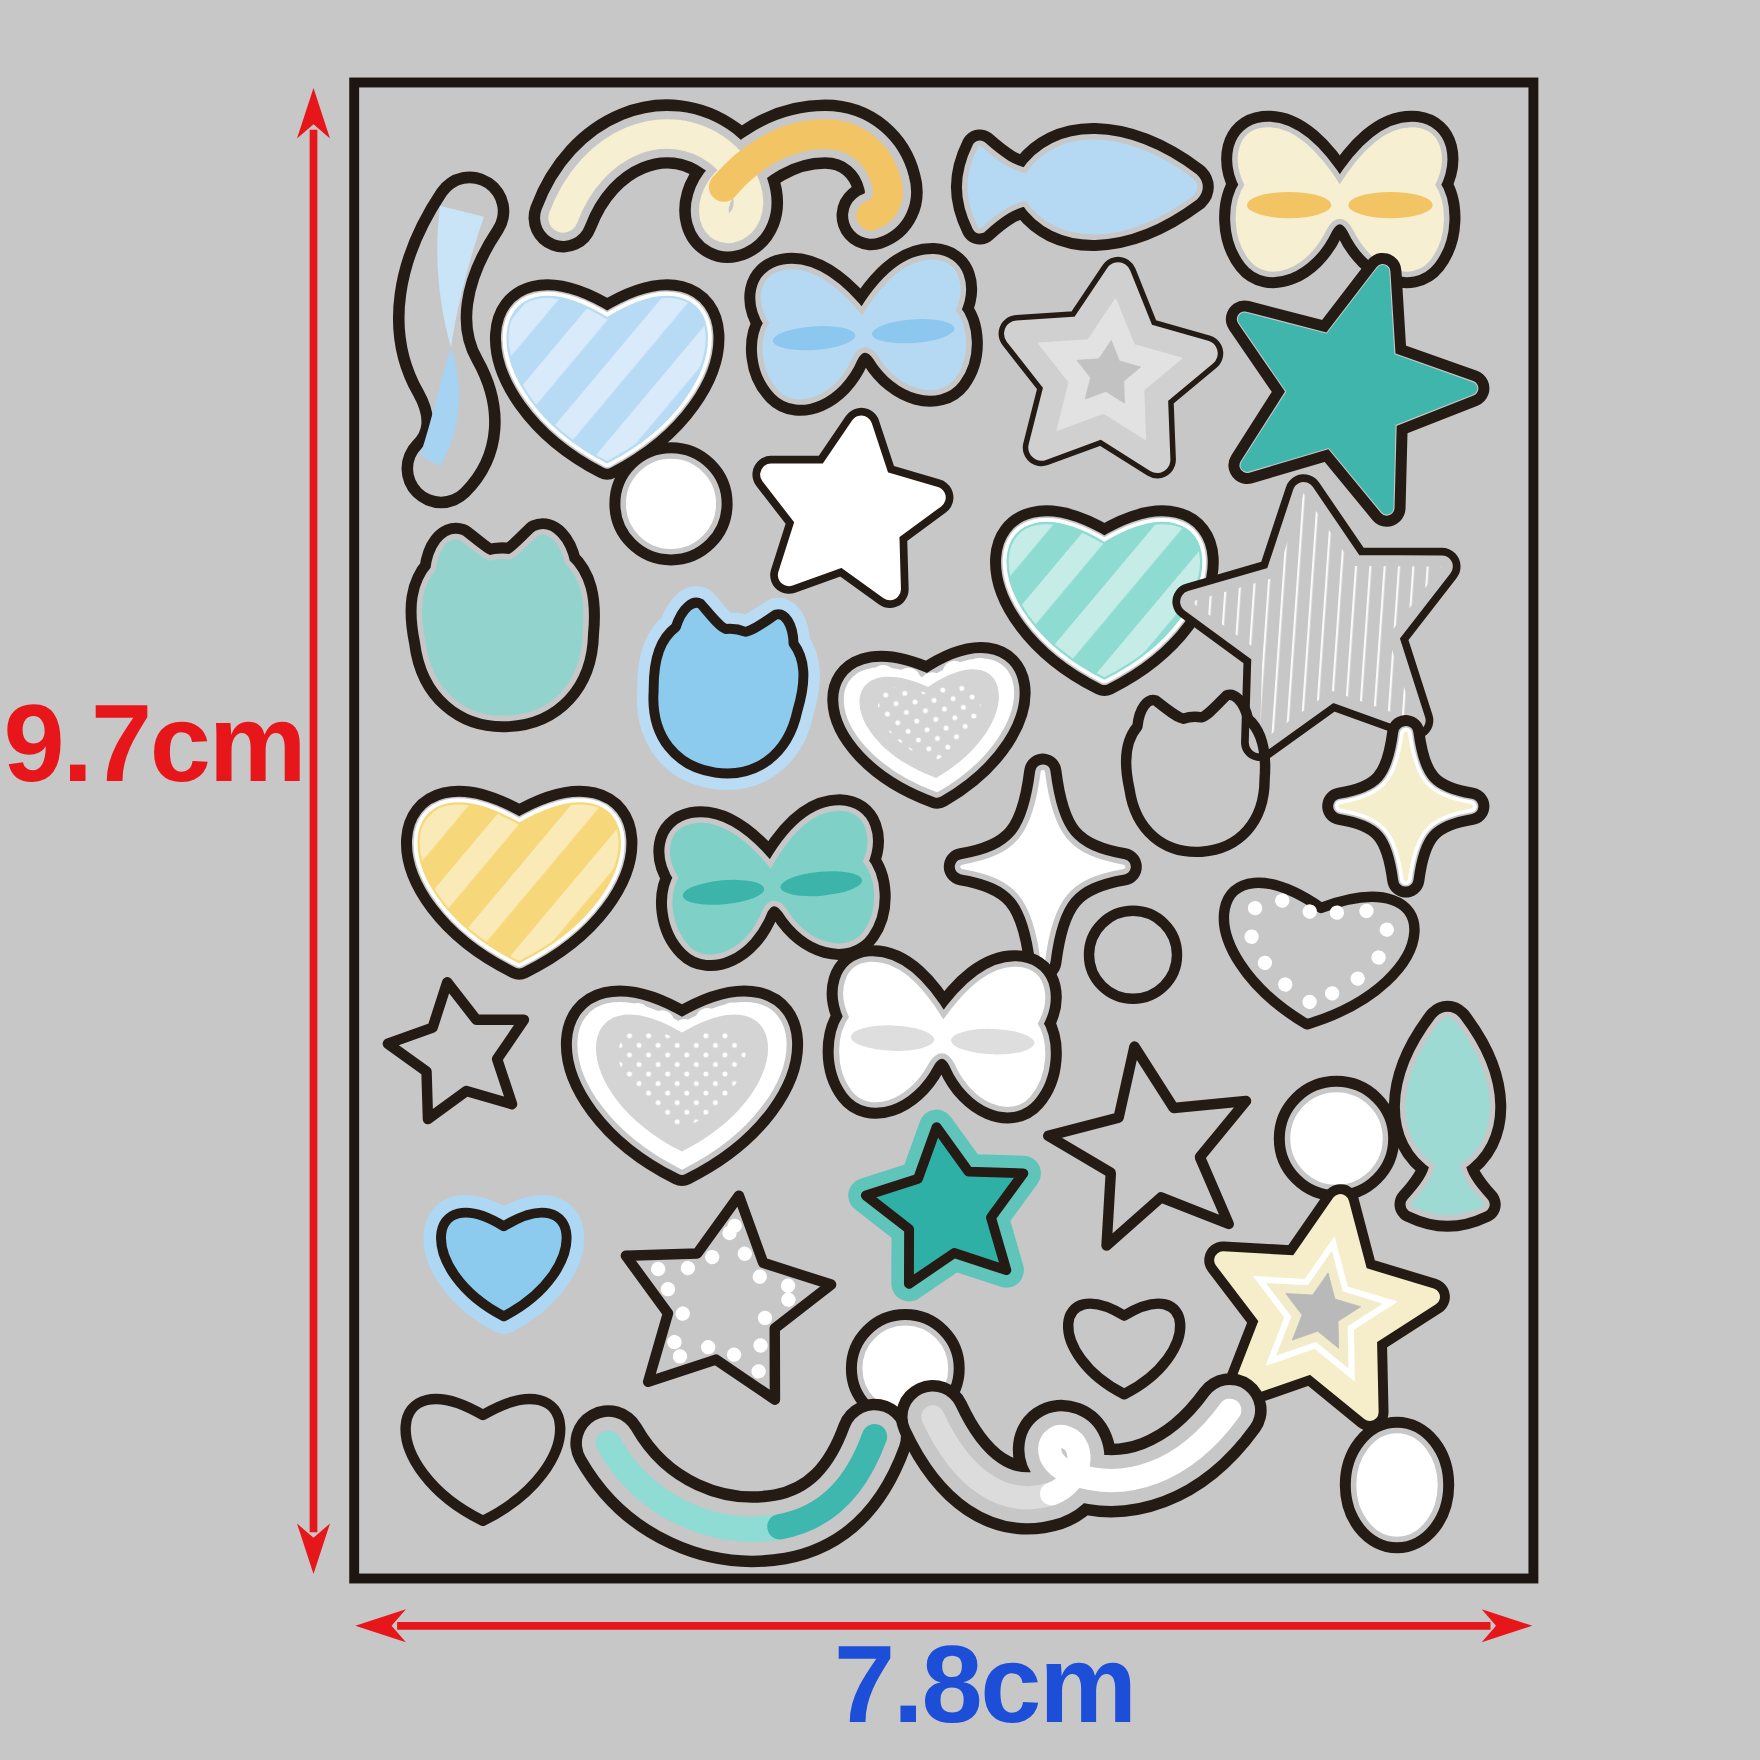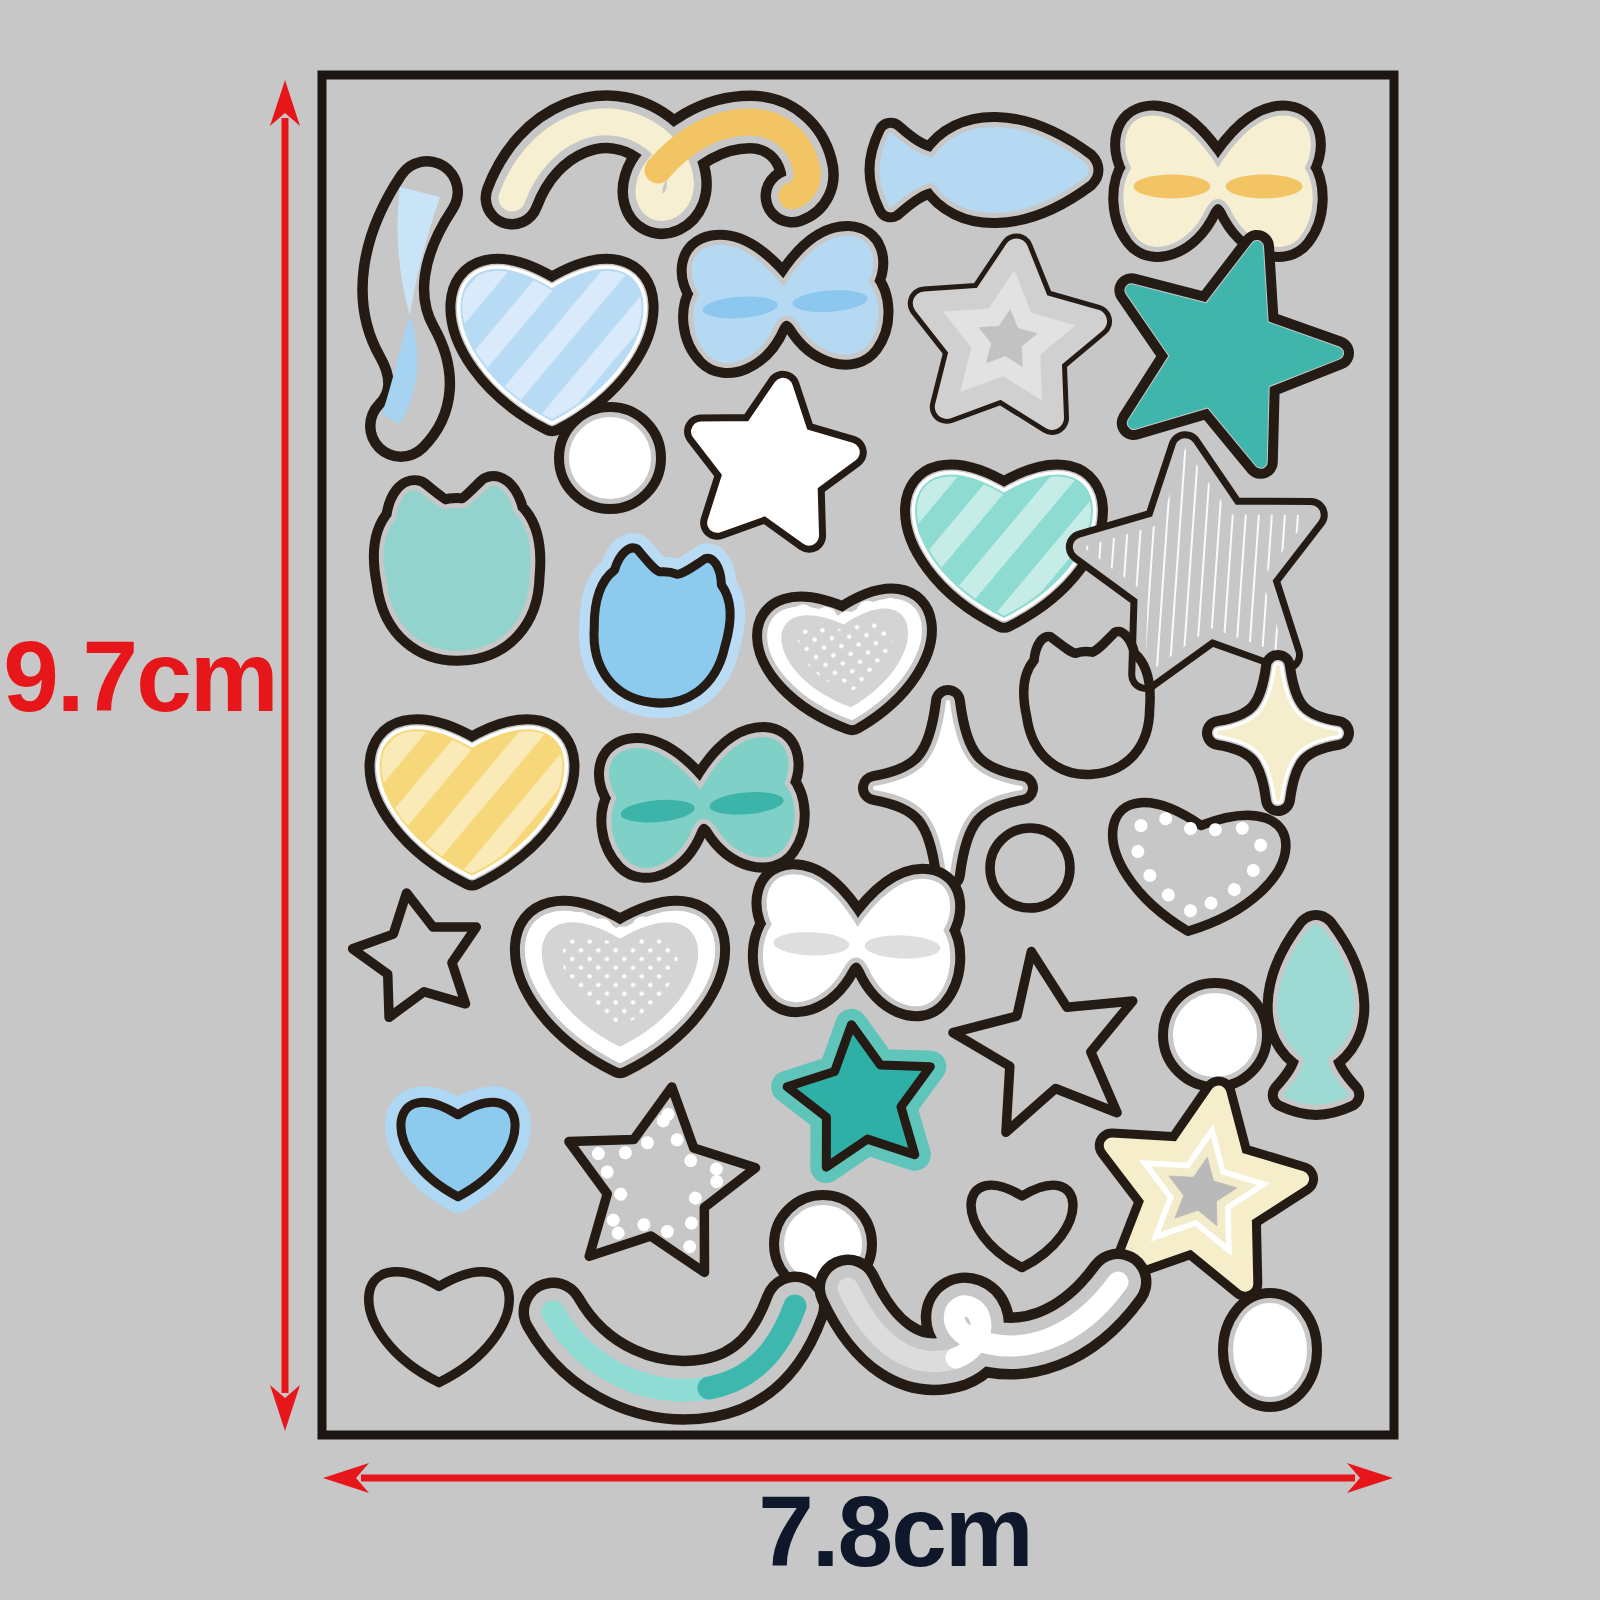--- a/index.html
+++ b/index.html
@@ -277,14 +277,14 @@
       <g>
         <line x1="285" y1="118" x2="285" y2="1393" stroke="#e7161b" stroke-width="7"></line>
         <polygon points="285,80 270,126 285,113 300,126" fill="#e7161b"></polygon>
         <polygon points="285,1431 270,1385 285,1398 300,1385" fill="#e7161b"></polygon>
         <line x1="361" y1="1478" x2="1355" y2="1478" stroke="#e7161b" stroke-width="7"></line>
         <polygon points="323,1478 369,1463 356,1478 369,1493" fill="#e7161b"></polygon>
         <polygon points="1393,1478 1347,1463 1360,1478 1347,1493" fill="#e7161b"></polygon>
       </g>
     </svg>
   <div class="dim-label" id="lbl-h" style="left: -20px; top: 624px; font-size: 100px; color: rgb(231, 22, 27);">9.7cm</div>
-  <div class="dim-label" id="lbl-w" style="left: 735px; top: 1479px; font-size: 100px; color: #0f172a;">7.8cm</div>
+  <div class="dim-label" id="lbl-w" style="left: 735px; top: 1479px; font-size: 100px; color: #1d4ed8;">7.8cm</div>
 </div>
 
 </body></html>

